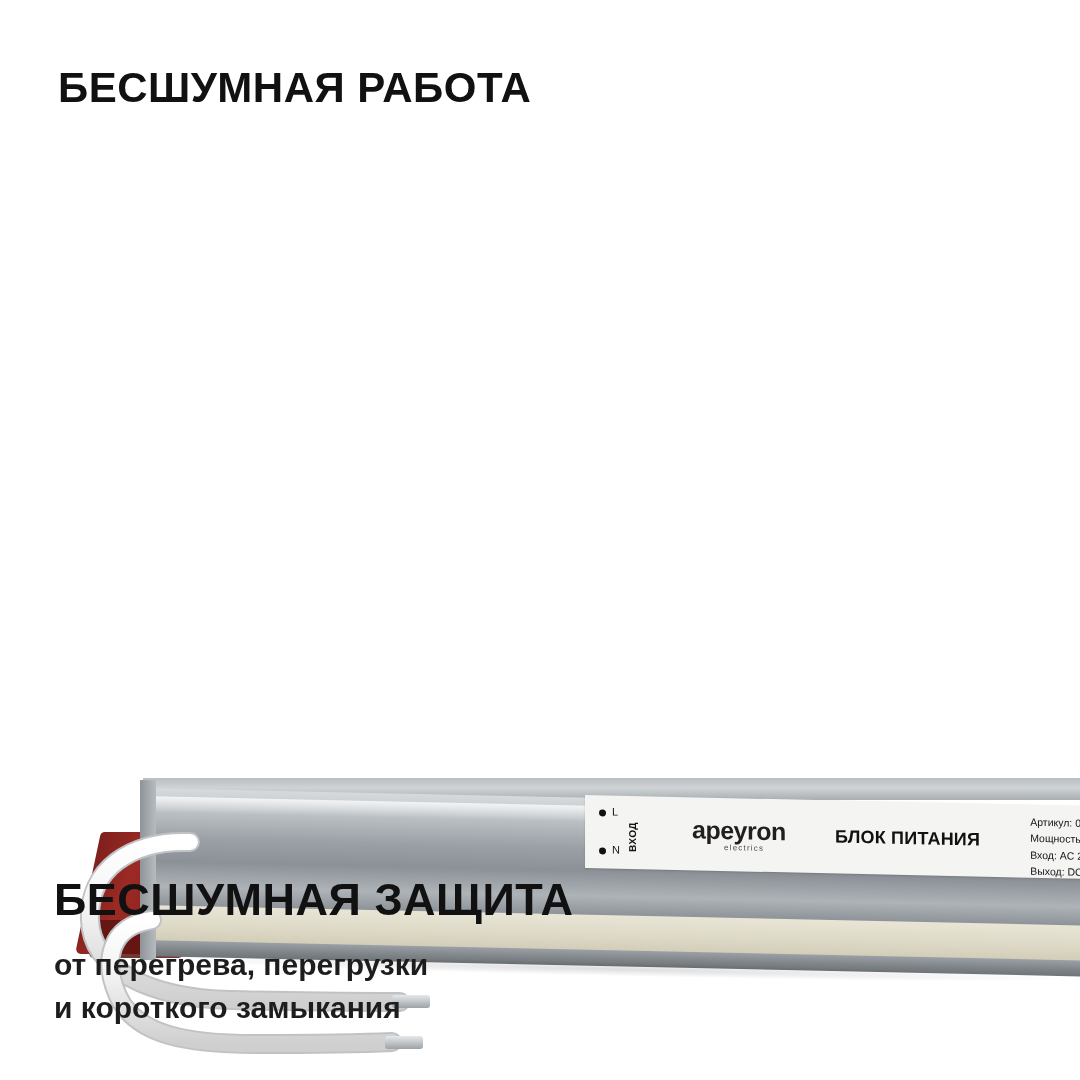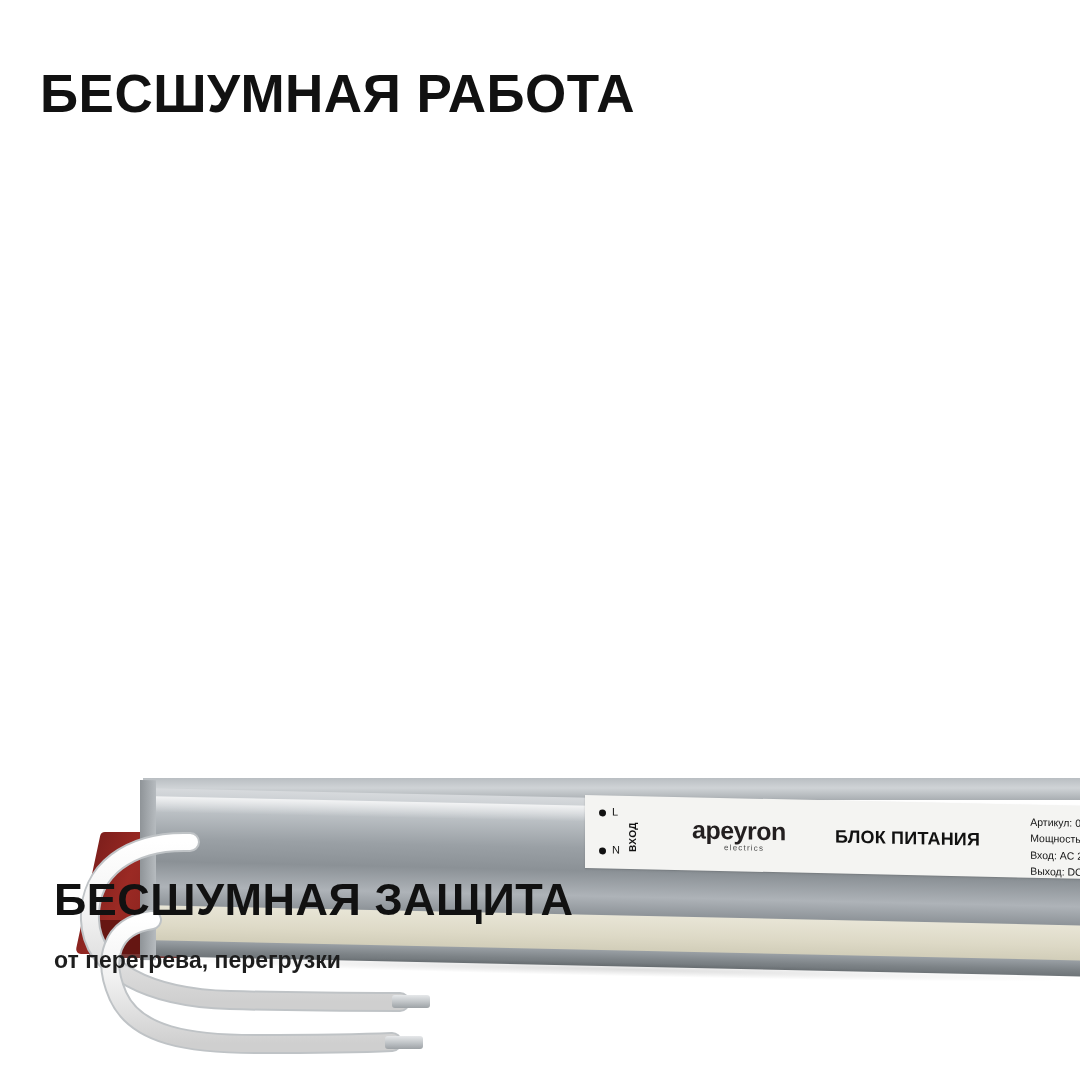--- a/index.html
+++ b/index.html
@@ -12,23 +12,23 @@
     height: 1080px;
     position: relative;
     overflow: hidden;
     font-family: "Liberation Sans", sans-serif;
     color: #1a1a1a;
   }
 
   
   .heading-top {
     position: absolute;
-    left: 40px;
+    left: 58px;
     top: 66px;
-    font-size: 53px;
+    font-size: 42px;
     font-weight: 700;
     letter-spacing: 0.5px;
     line-height: 1.05;
     color: #111111;
     white-space: nowrap;
   }
   .heading-bottom {
     position: absolute;
     left: 54px;
     top: 876px;
@@ -36,21 +36,21 @@
     font-weight: 700;
     letter-spacing: 0.5px;
     line-height: 1.05;
     color: #111111;
     white-space: nowrap;
   }
   .subtext {
     position: absolute;
     left: 54px;
     top: 944px;
-    font-size: 23px;
+    font-size: 30px;
     font-weight: 600;
     line-height: 1.42;
     color: #1d1d1d;
     white-space: nowrap;
   }
   .subtext span { display: block; }
 
   
   .photo {
     position: absolute;
@@ -312,13 +312,14 @@
     <path d="M 112 120 C 70 126 62 160 78 196 C 96 236 150 244 215 244 C 280 244 330 243 352 242" fill="none" stroke="url(#wireGrad)" stroke-width="16" stroke-linecap="round"></path>
 
     <rect x="352" y="195" width="38" height="13" rx="3" fill="url(#tipGrad)"></rect>
     <rect x="345" y="236" width="38" height="13" rx="3" fill="url(#tipGrad)"></rect>
   </svg>
 </div>
 
 <div class="heading-bottom">БЕСШУМНАЯ ЗАЩИТА</div>
 <div class="subtext">
   <span>от перегрева, перегрузки</span>
+  <span>и короткого замыкания</span>
 </div>
 
 </body></html>

